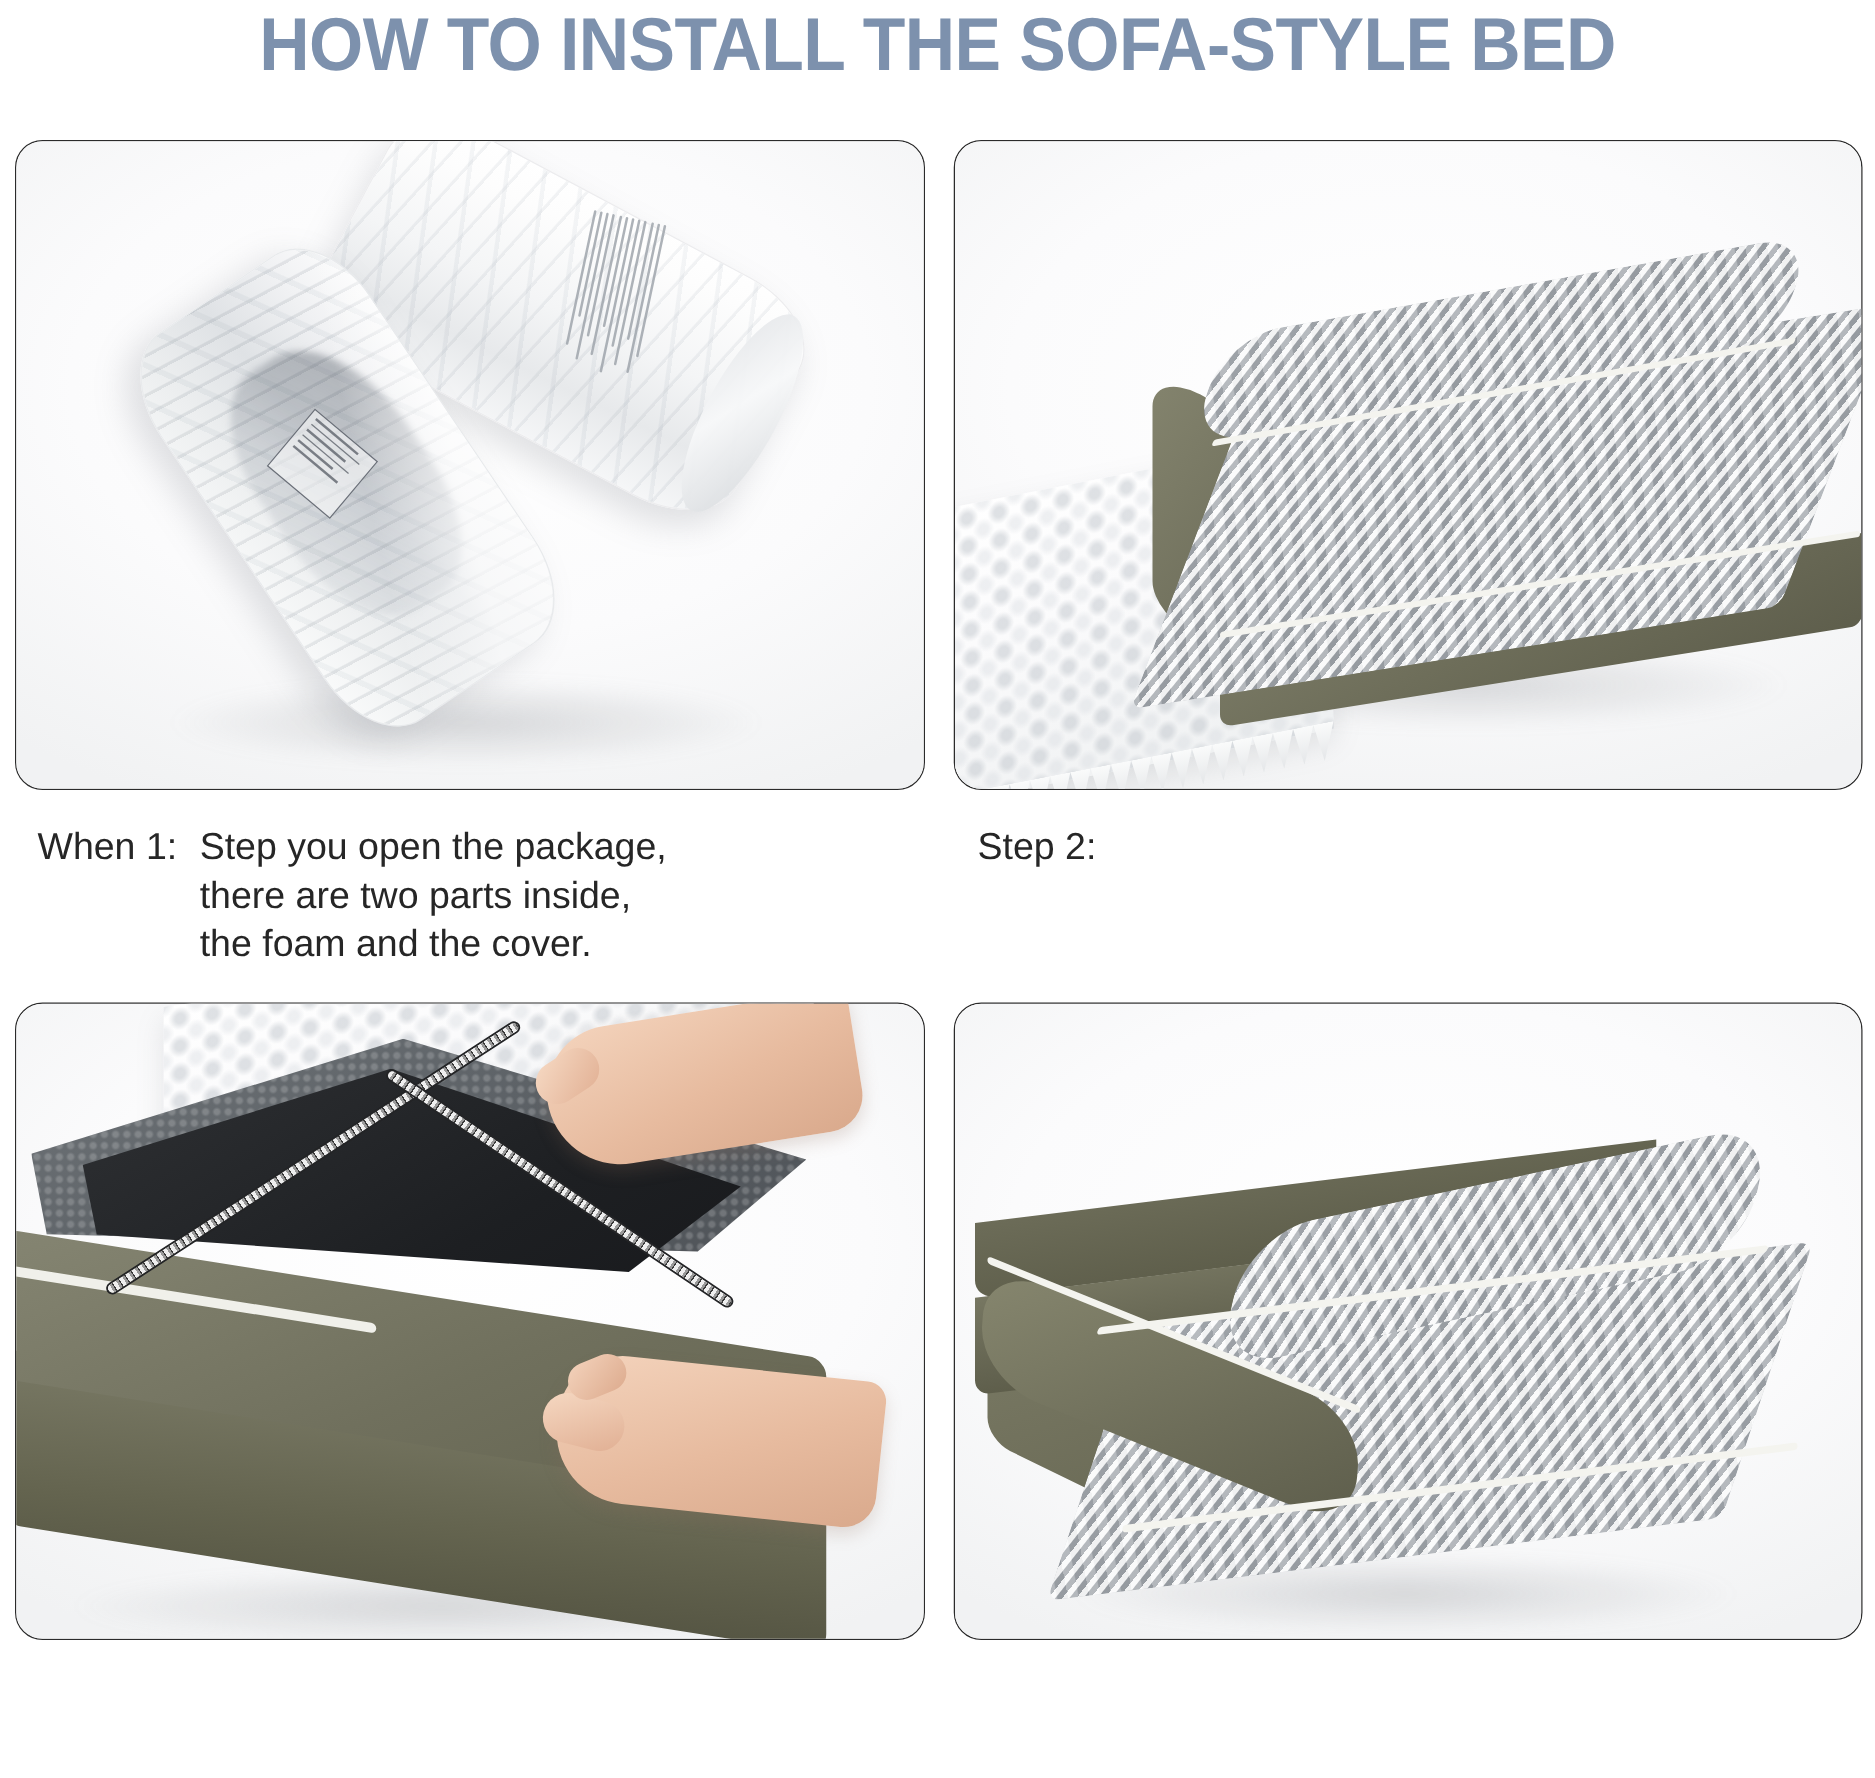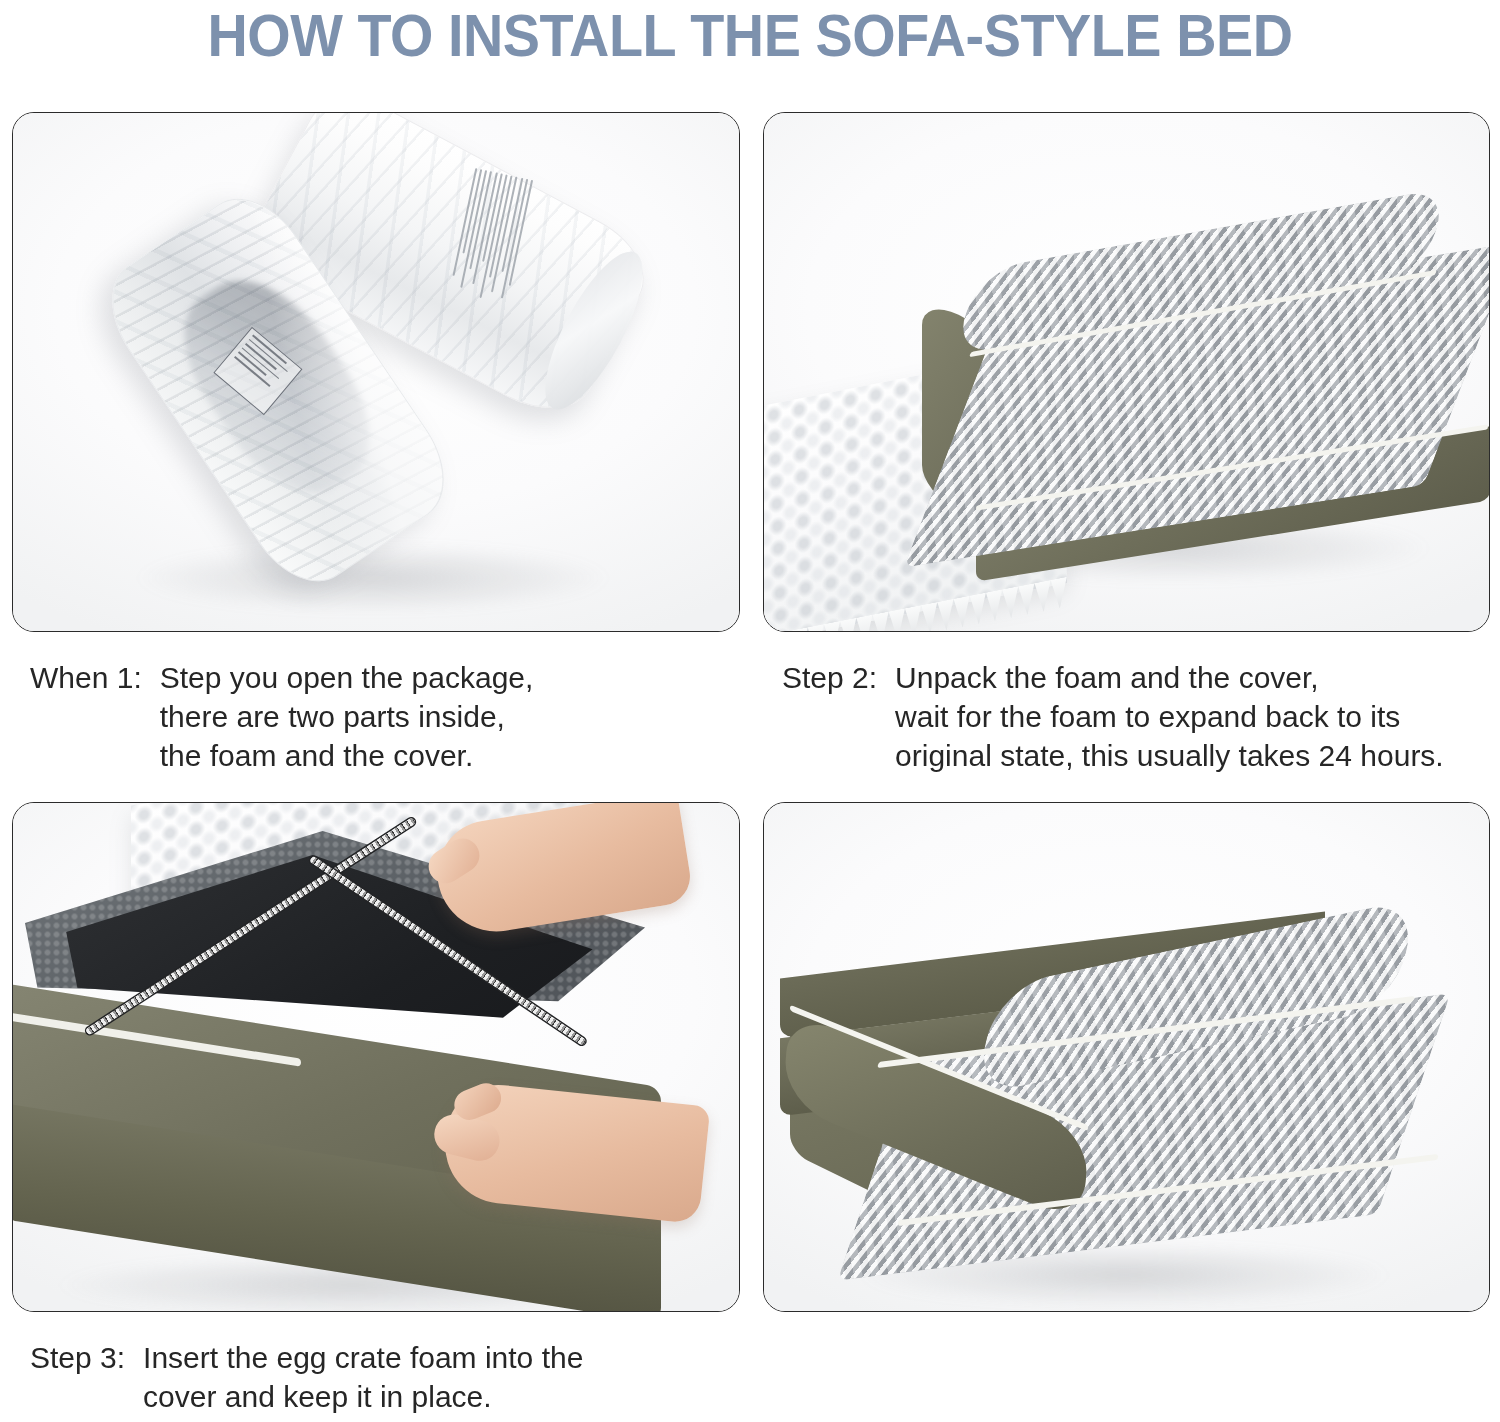--- a/index.html
+++ b/index.html
@@ -318,21 +318,21 @@
     color:#262626;
     font-size:30px;line-height:1.30;
     font-family:"Liberation Sans", sans-serif;
     white-space:pre-line;
   }
   .caption .stepname{
     flex:0 0 auto;margin-right:18px;white-space:nowrap;
   }
   .caption .steptext{flex:1 1 auto;}
   #cap1{left:30px;  top:658px;  width:700px;}
-  #cap2{left:782px; top:658px;  width:710px;}
+  #cap2{left:782px; top:658px;  width:710px;gap:30px;}
   #cap3{left:30px;  top:1338px; width:700px;}
   #cap4{left:820px; top:1338px; width:680px;}
 </style>
 </head>
 <body>
 
 <div class="page">
 
   <div class="title">HOW TO INSTALL THE SOFA-STYLE BED</div>
 
@@ -463,25 +463,17 @@
 
   <div class="caption" id="cap1">
     <span class="stepname">When 1:</span>
     <span class="steptext">Step you open the package,
 there are two parts inside,
 the foam and the cover.</span>
   </div>
 
   <div class="caption" id="cap2">
     <span class="stepname">Step 2:</span>
-    <span class="steptext">Unpack the foam and the cover,
-wait for the foam to expand back to its
-original state, this usually takes 24 hours.</span>
-  </div>
-
-  <div class="caption" id="cap3">
-    <span class="stepname">Step 3:</span>
-    <span class="steptext">Insert the egg crate foam into the
-cover and keep it in place.</span>
-  </div>
+  </div>
+
 
 
 </div>
 
 </body></html>

